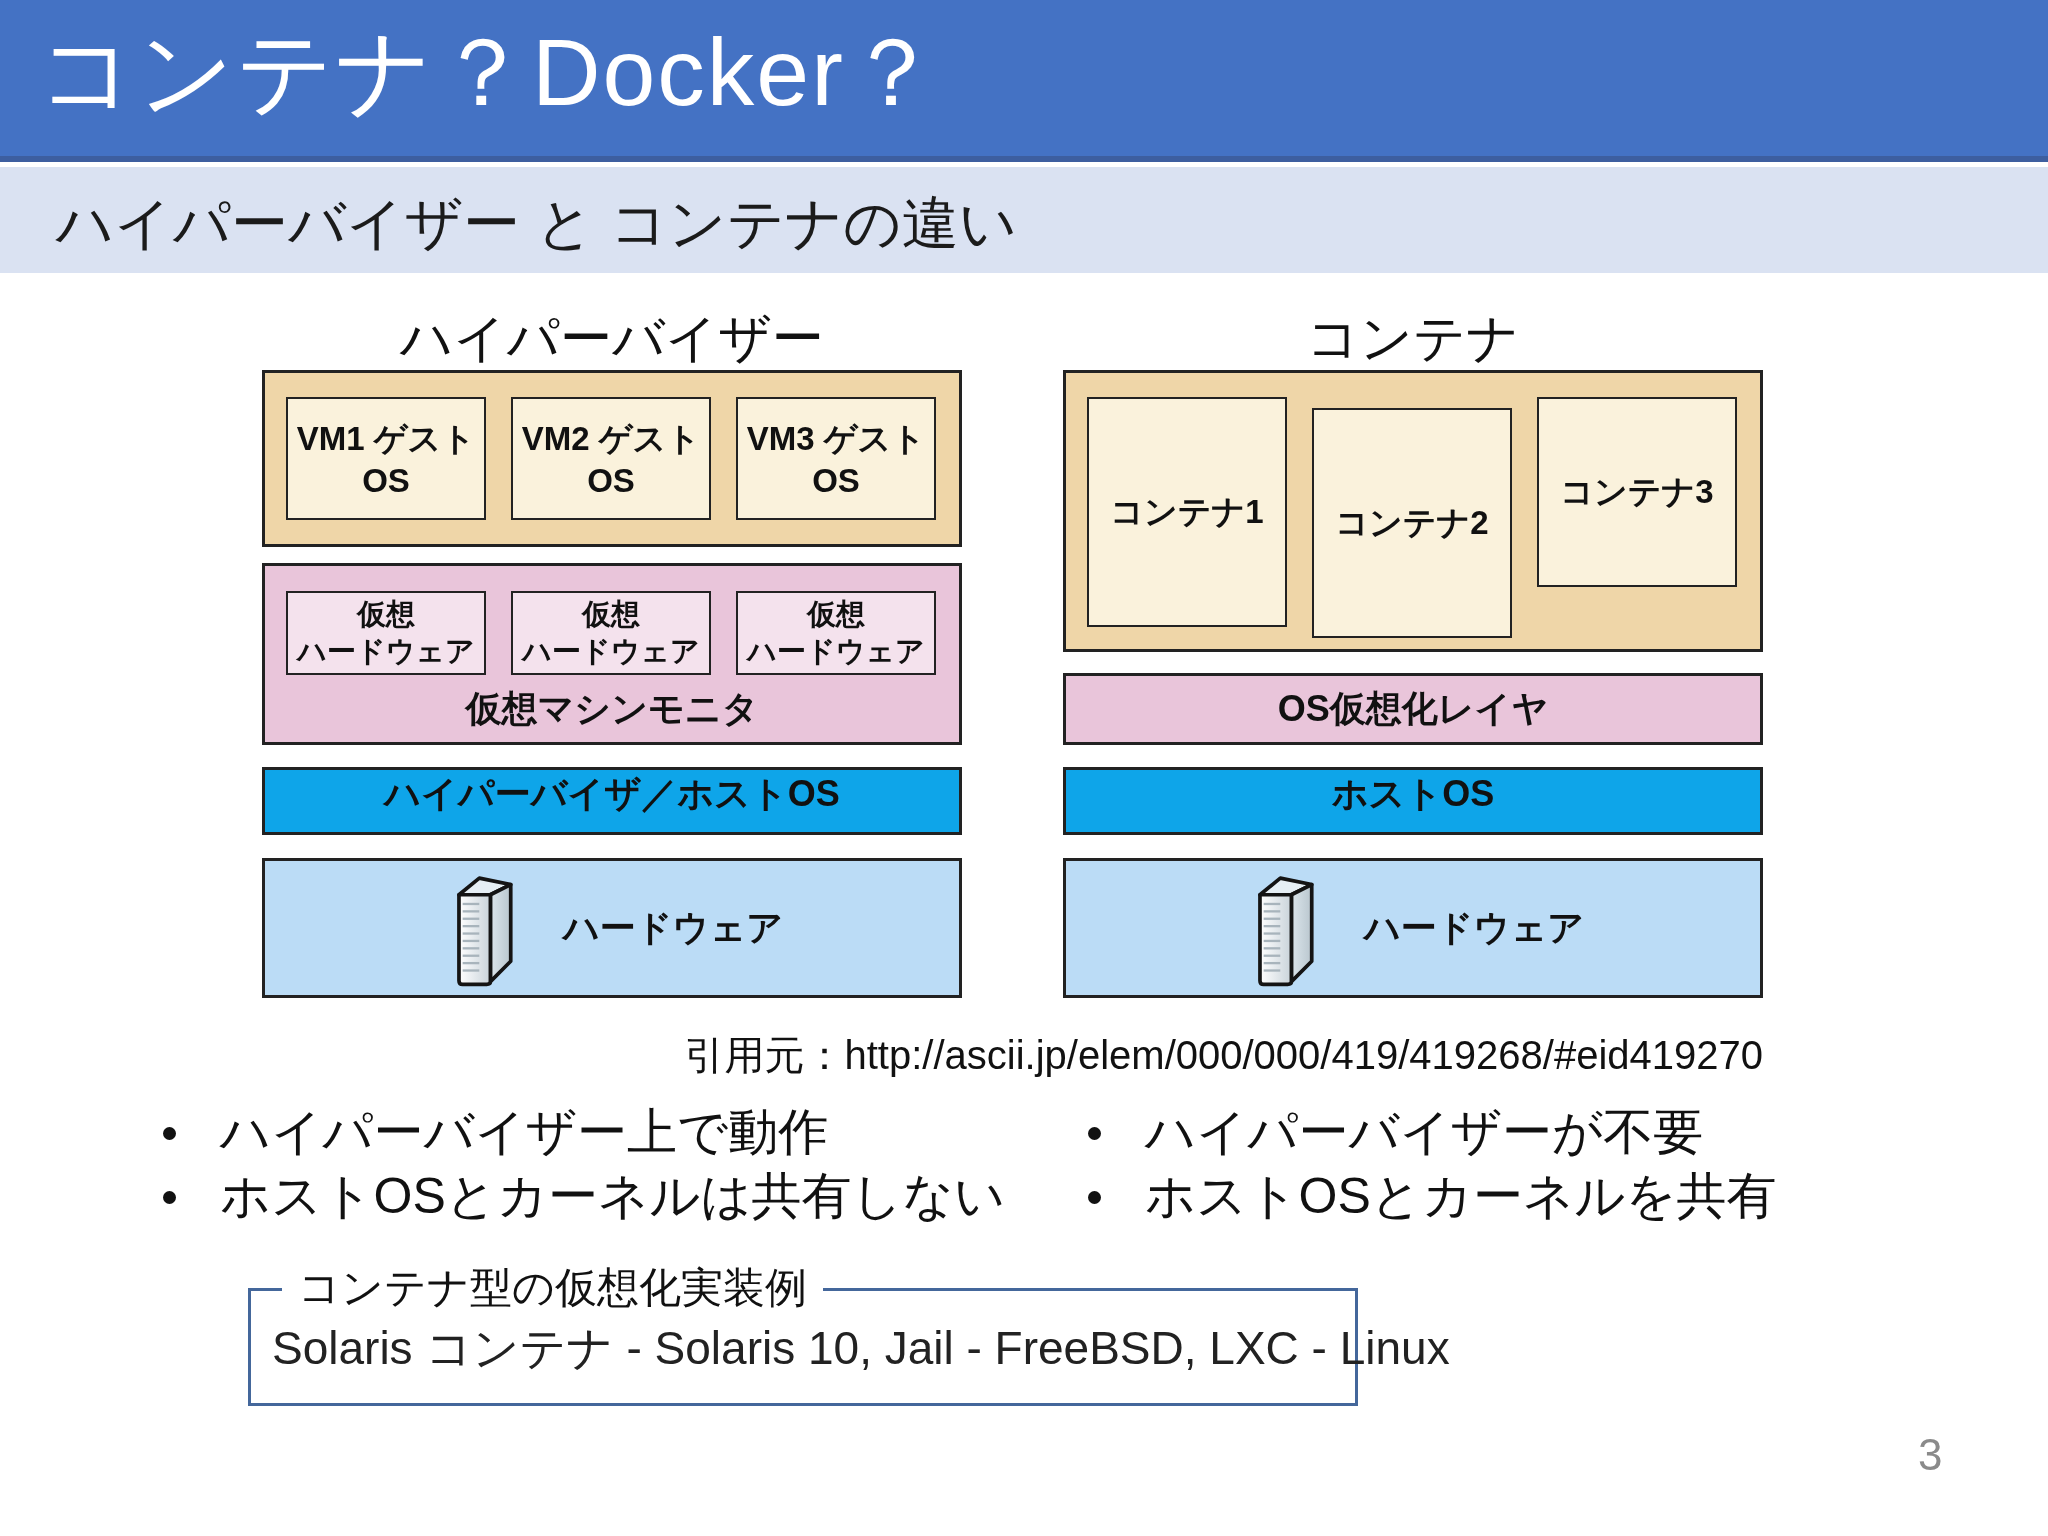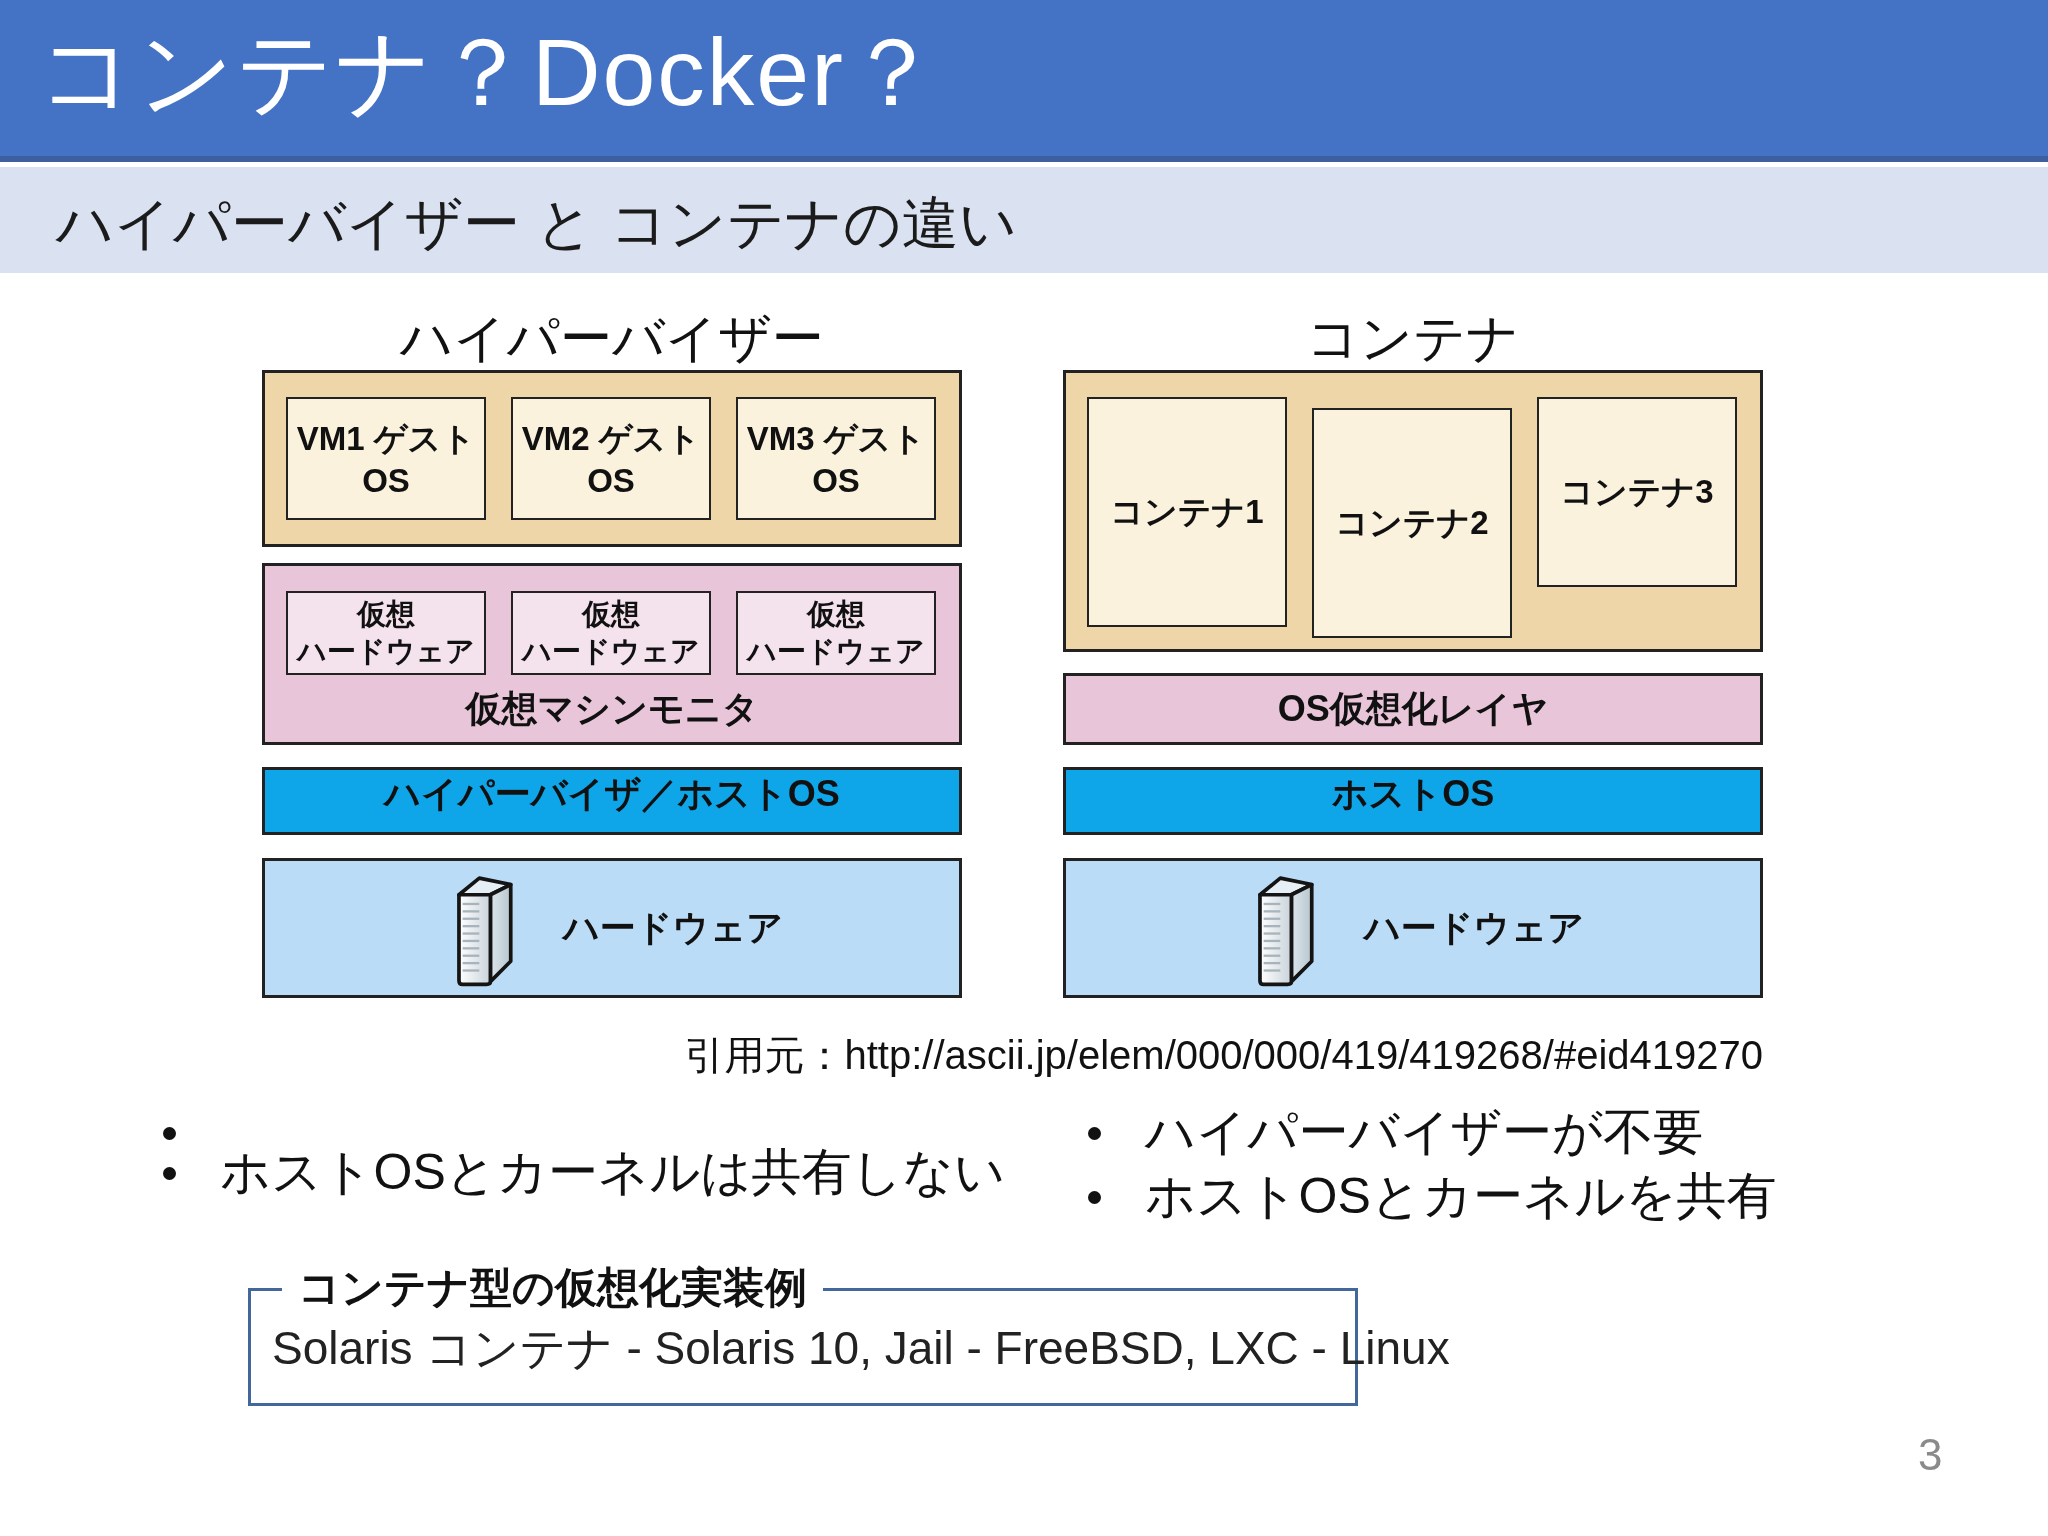--- a/index.html
+++ b/index.html
@@ -35,21 +35,21 @@
   .citation { left:660px; top:1028px; width:1103px; text-align:right; font-size:40px; font-weight:300; white-space:nowrap; }
 
   
   .blist { display:flex; flex-direction:column; }
   .brow  { display:flex; align-items:flex-start; }
   .bdot  { width:13px; height:13px; border-radius:50%; background:#111; margin-top:27px; flex:none; }
   .btext { margin-left:44px; font-size:50px; font-weight:300; line-height:64px; white-space:nowrap; }
 
   
   .callout-box     { left:248px; top:1288px; width:1110px; height:118px; border:3px solid #44679B; background:#fff; }
-  .callout-title   { left:282px; top:1260px; font-size:42px; font-weight:700; background:#ffffff; padding:0 16px; white-space:nowrap; z-index:2; }
+  .callout-title   { left:282px; top:1260px; font-size:42px; font-weight:400; background:#ffffff; padding:0 16px; white-space:nowrap; z-index:2; }
   .callout-body    { left:272px; top:1318px; font-size:46px; font-weight:400; color:#222; white-space:nowrap; }
 
   .pagenum { left:1918px; top:1430px; font-size:44px; color:#8a8a8a; }
 
   .srv { flex:none; }
 </style>
 </head>
 <body>
 
 <div class="slide">
@@ -150,20 +150,21 @@
       </g>
     </svg>
     <span>ハードウェア</span>
   </div>
 
   <div class="abs citation">引用元：http://ascii.jp/elem/000/000/419/419268/#eid419270</div>
 
   <div class="abs blist" style="left:163px; top:1100px;">
     <div class="brow">
       <span class="bdot"></span>
+      <span class="btext">ハイパーバイザー上で動作</span>
     </div>
     <div class="brow">
       <span class="bdot"></span>
       <span class="btext">ホストOSとカーネルは共有しない</span>
     </div>
   </div>
   <div class="abs blist" style="left:1088px; top:1100px;">
     <div class="brow">
       <span class="bdot"></span>
       <span class="btext">ハイパーバイザーが不要</span>

